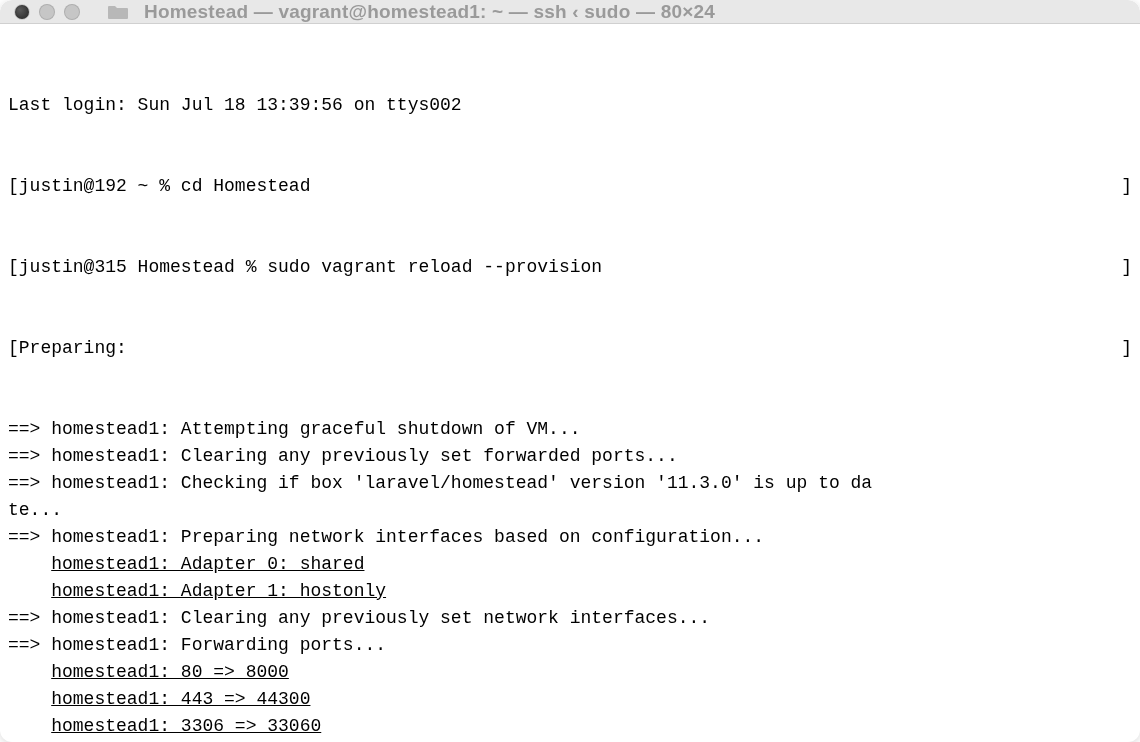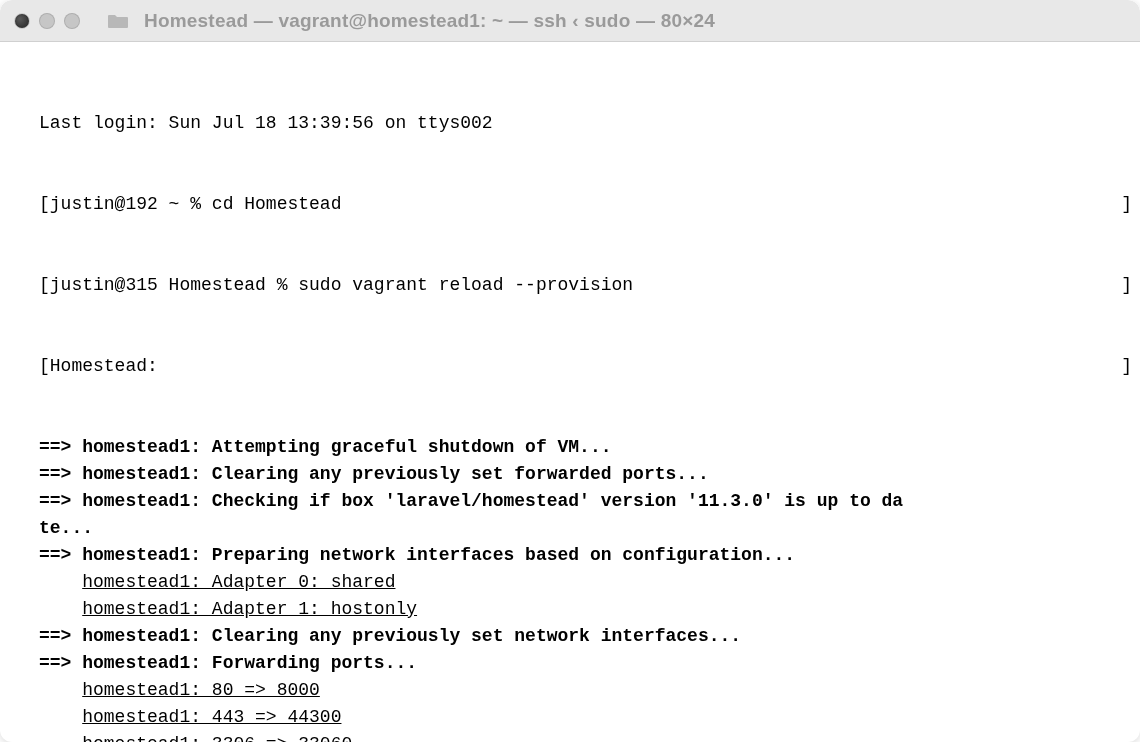--- a/index.html
+++ b/index.html
@@ -9,21 +9,21 @@
     }
     body {
       width: 1140px;
       height: 742px;
       background: #ffffff;
       font-family: "SF Mono", Menlo, Monaco, "Courier New", monospace;
       font-size: 18px;
       overflow: hidden;
     }
     .titlebar {
-      height: 42px;
+      height: 24px;
       background: #e8e8e8;
       border-bottom: 1px solid #d0d0d0;
       border-radius: 12px 12px 0 0;
       display: flex;
       align-items: center;
       padding: 0 14px;
       gap: 9px;
     }
     .traffic-light {
       width: 16px;
@@ -55,27 +55,26 @@
     }
     .terminal-body {
       padding: 14px 8px 0 8px;
       line-height: 1.5;
       color: #000000;
       white-space: pre;
       font-variant-ligatures: none;
     }
     .line {
       display: block;
-      margin-left: 31px;
     }
     .line-bracket {
       display: flex;
       justify-content: space-between;
     }
-    .b { font-weight: 700; }
+    .b { font-weight: 400; }
     .indent { padding-left: 4ch; text-decoration: underline; }
     .container {
       position: relative;
       width: 1140px;
       height: 742px;
       border-radius: 12px;
       overflow: hidden;
       box-shadow: 0 2px 8px rgba(0,0,0,0.15);
       background: #fff;
     }
@@ -95,17 +94,17 @@
         <path d="M2 3 h6 l2 2 h10 a1 1 0 0 1 1 1 v9 a1 1 0 0 1 -1 1 H2 a1 1 0 0 1 -1 -1 V4 a1 1 0 0 1 1 -1 z" fill="#b8b8b8"></path>
       </svg>
     </span>
     <span class="window-title">Homestead — vagrant@homestead1: ~ — ssh ‹ sudo — 80×24</span>
   </div>
 
   <div class="terminal-body">
     <span class="line">Last login: Sun Jul 18 13:39:56 on ttys002</span>
     <span class="line line-bracket"><span>[justin@192 ~ % cd Homestead</span><span>]</span></span>
     <span class="line line-bracket"><span>[justin@315 Homestead % sudo vagrant reload --provision</span><span>]</span></span>
-    <span class="line line-bracket"><span>[Homestead:</span><span>]</span></span>
+    <span class="line line-bracket"><span>[Preparing:</span><span>]</span></span>
     <div id="output-lines"><span class="line b">==&gt; homestead1: Attempting graceful shutdown of VM...</span><span class="line b">==&gt; homestead1: Clearing any previously set forwarded ports...</span><span class="line b">==&gt; homestead1: Checking if box 'laravel/homestead' version '11.3.0' is up to da</span><span class="line b">te...</span><span class="line b">==&gt; homestead1: Preparing network interfaces based on configuration...</span><span class="line indent">homestead1: Adapter 0: shared</span><span class="line indent">homestead1: Adapter 1: hostonly</span><span class="line b">==&gt; homestead1: Clearing any previously set network interfaces...</span><span class="line b">==&gt; homestead1: Forwarding ports...</span><span class="line indent">homestead1: 80 =&gt; 8000</span><span class="line indent">homestead1: 443 =&gt; 44300</span><span class="line indent">homestead1: 3306 =&gt; 33060</span></div>
   </div>
 
 </div>
 
 </body></html>

